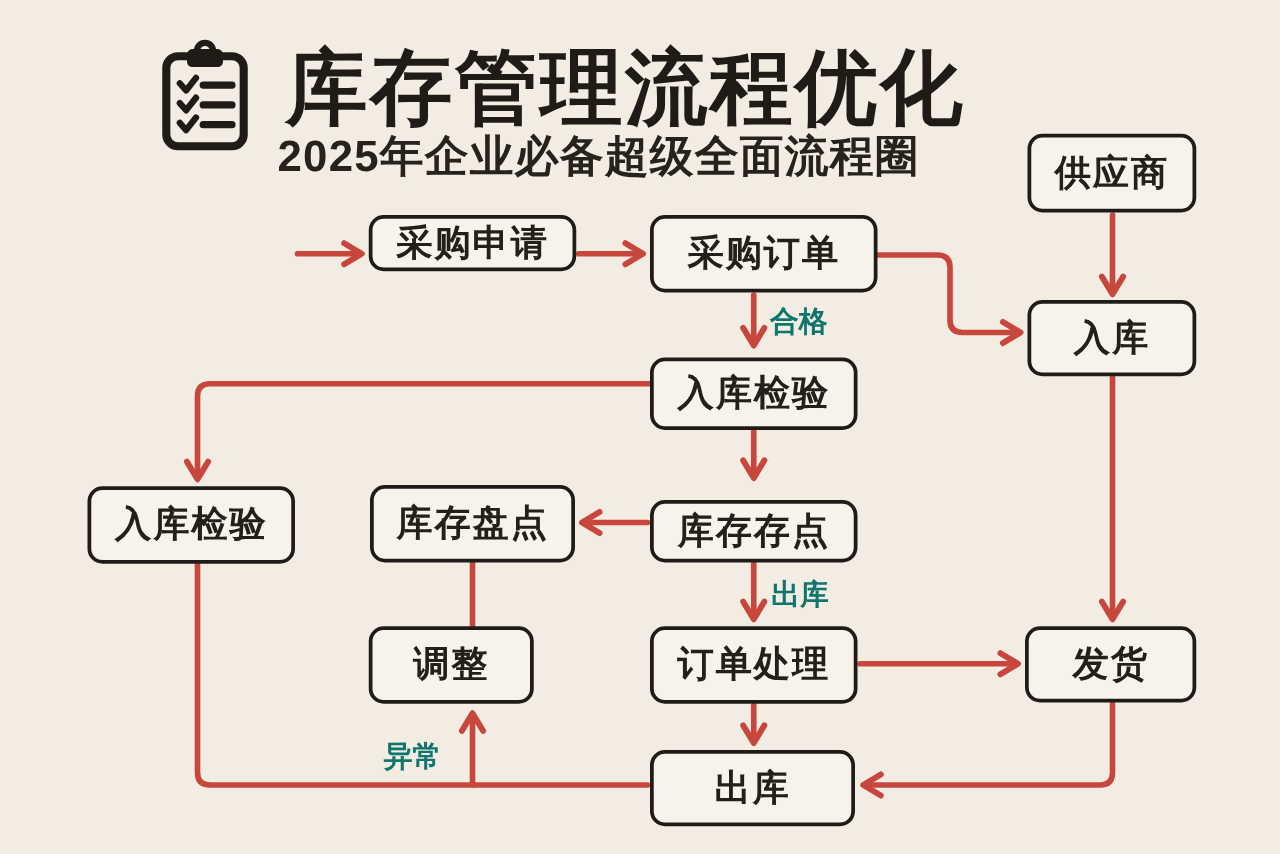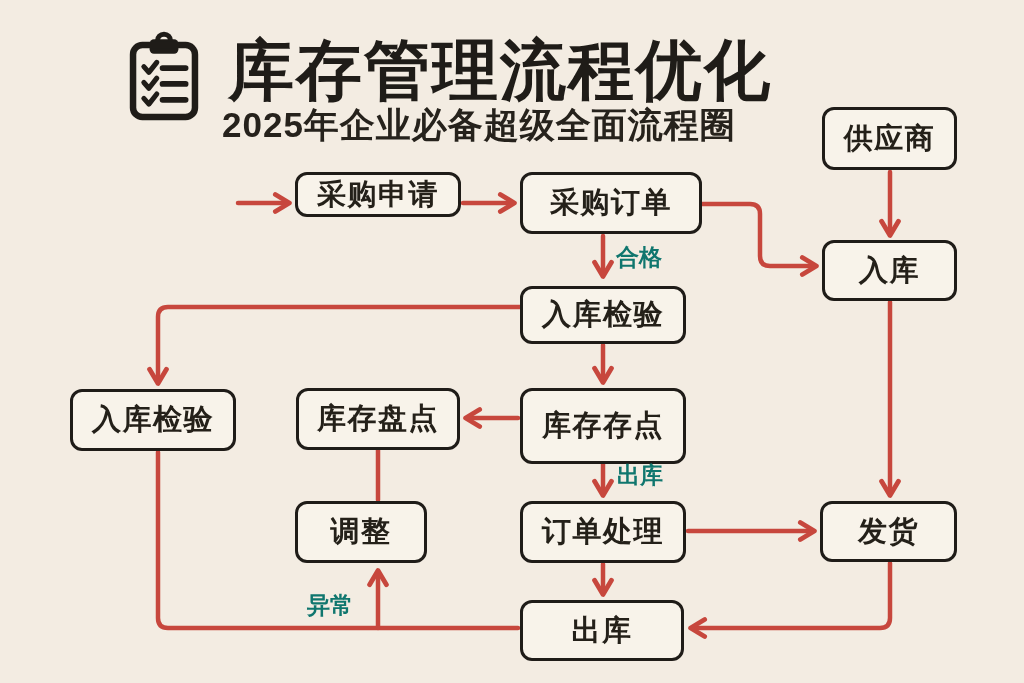--- a/index.html
+++ b/index.html
@@ -94,21 +94,21 @@
   </div>
   <div class="node" style="left:520px;top:286px;width:166px;height:58px">
     <span>入库检验</span>
   </div>
   <div class="node" style="left:70px;top:389px;width:166px;height:62px">
     <span>入库检验</span>
   </div>
   <div class="node" style="left:296px;top:388px;width:164px;height:62px">
     <span>库存盘点</span>
   </div>
-  <div class="node" style="left:520px;top:388px;width:166px;height:76px">
+  <div class="node" style="left:520px;top:400px;width:166px;height:50px">
     <span>库存存点</span>
   </div>
   <div class="node" style="left:295px;top:501px;width:132px;height:62px">
     <span>调整</span>
   </div>
   <div class="node" style="left:820px;top:501px;width:137px;height:61px">
     <span>发货</span>
   </div>
   <div class="node" style="left:520px;top:501px;width:166px;height:62px">
     <span>订单处理</span>

